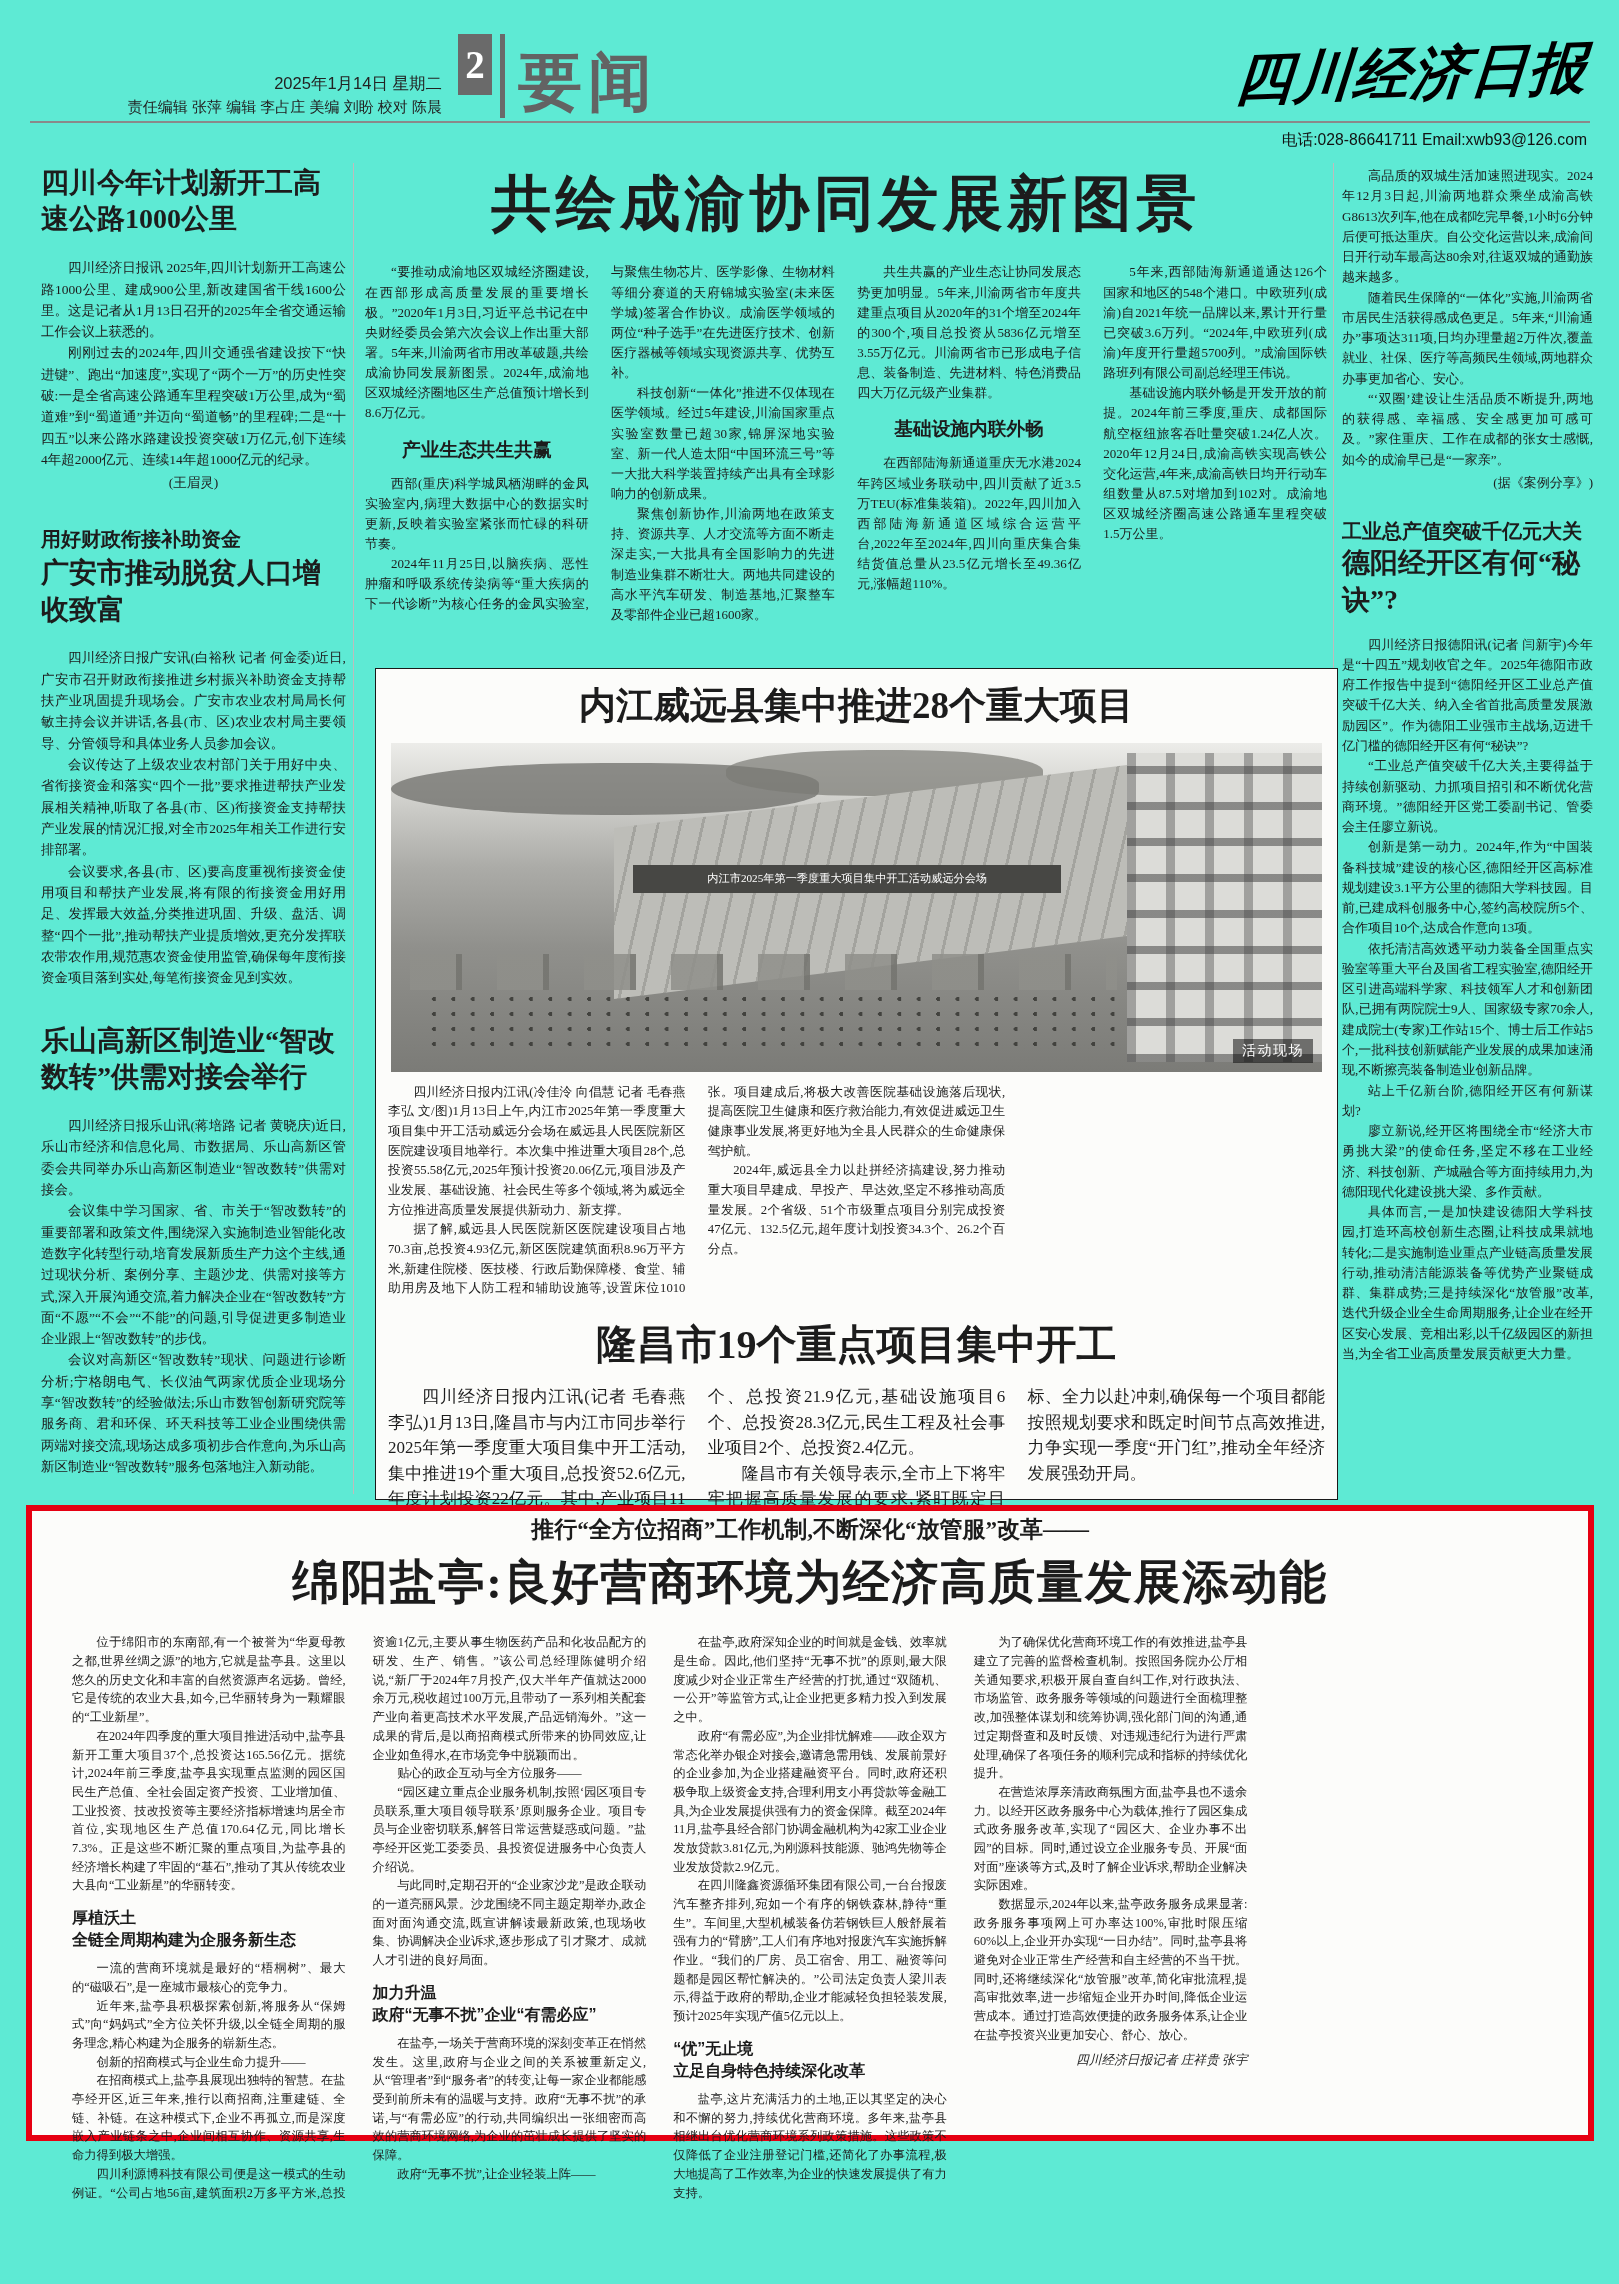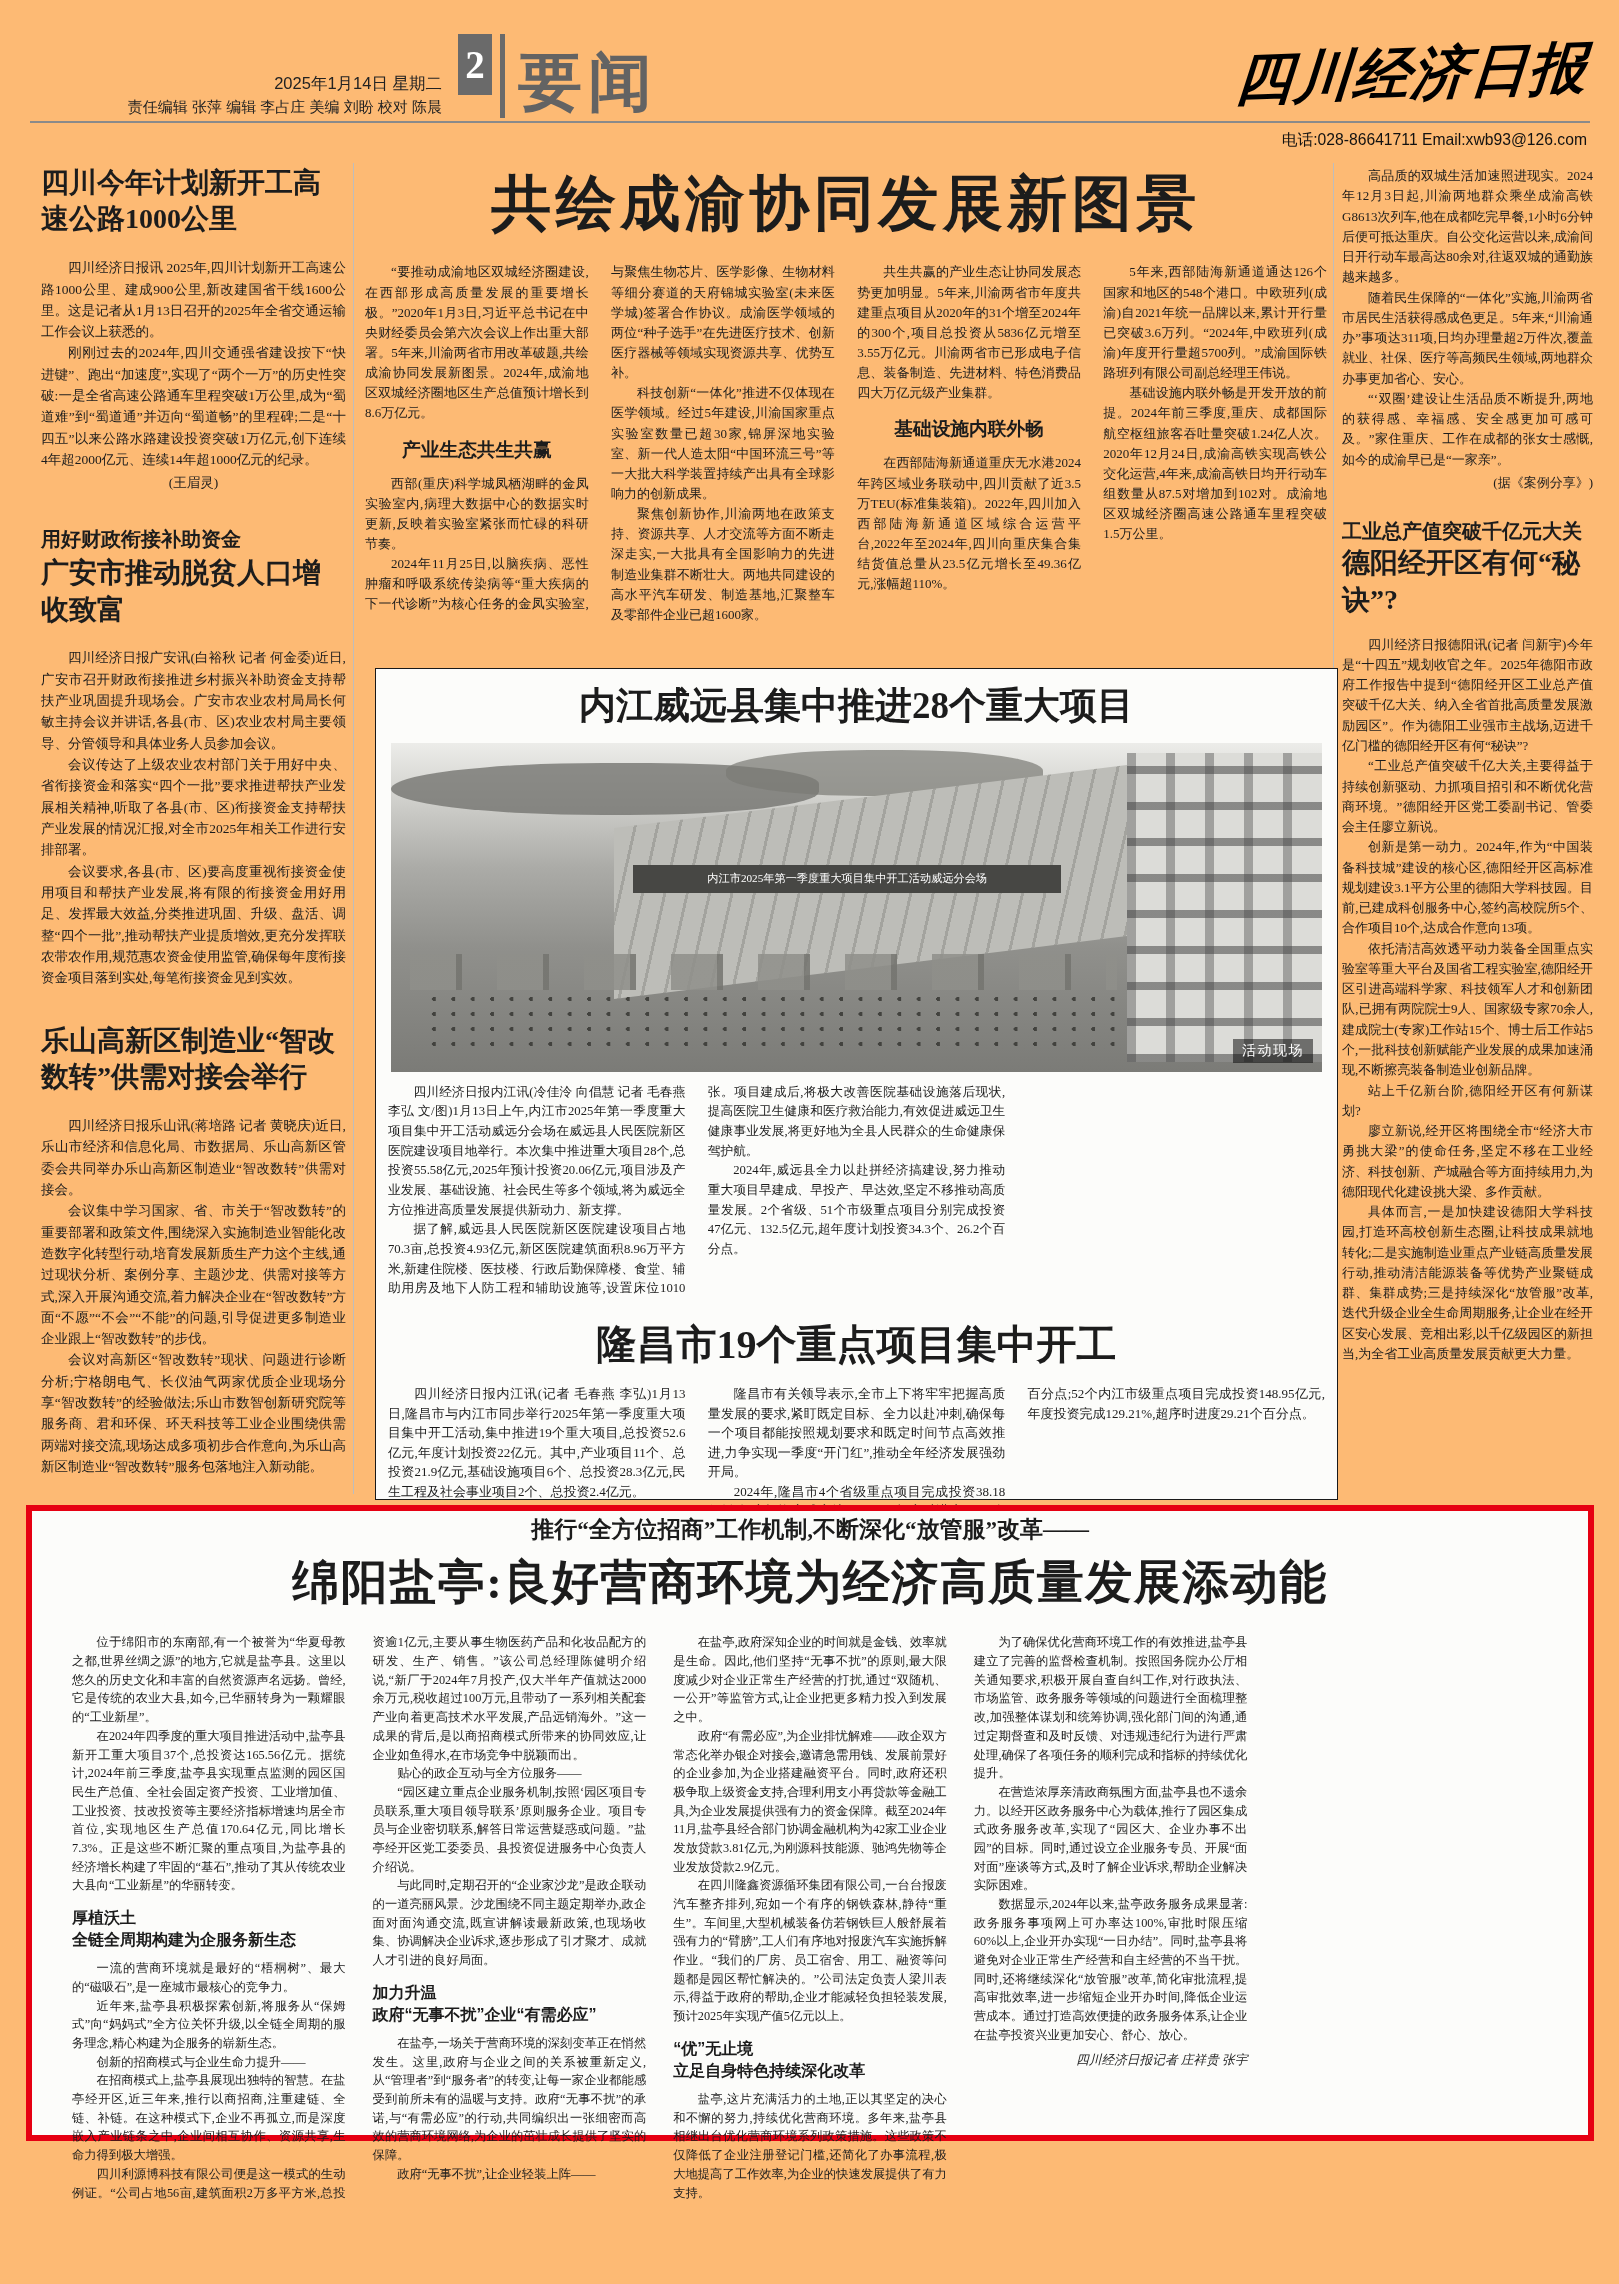--- a/index.html
+++ b/index.html
@@ -1,16 +1,16 @@
 <!DOCTYPE html>
 <html style="font-size:12px"><head>
 <meta charset="utf-8">
 <style>
   html,body{margin:0;padding:0;background:#e8e8e6;}
-  .page{position:relative;width:1620px;height:2284px;background:#fdba74;margin:0 auto;
+  .page{position:relative;width:1620px;height:2284px;background:#5eead4;margin:0 auto;
         font-family:"Liberation Serif","DejaVu Serif",serif;color:#1c1c1c;overflow:hidden;}
   
   .hdr-meta{position:absolute;left:90px;top:72px;width:352px;text-align:right;line-height:1.45;}
   .hdr-date{font-size:16.5px;font-family:"Liberation Sans","DejaVu Sans",sans-serif;color:#222;}
   .hdr-editors{font-size:15px;font-family:"Liberation Sans","DejaVu Sans",sans-serif;color:#222;}
   .pagenum{position:absolute;left:458px;top:34px;width:34px;height:61px;background:#6a6a6a;color:#fff;
            font-size:39px;font-weight:bold;display:flex;align-items:center;justify-content:center;}
   .hdr-bar{position:absolute;left:500px;top:34px;width:5.2px;height:84px;background:#6a6a6a;}
   .section-name{position:absolute;left:518px;top:39px;font-size:64px;font-weight:bold;color:#636363;letter-spacing:6px;}
   .masthead{position:absolute;right:33px;top:36px;font-size:57px;font-weight:bold;color:#000;
@@ -54,21 +54,21 @@
   .ph-trucks{position:absolute;left:2%;bottom:25%;width:76%;height:11%;
              background:repeating-linear-gradient(90deg,#8f8f8a 0 46px,#74746f 46px 52px,transparent 52px 87px);opacity:.85;}
   .ph-crowd{position:absolute;left:4%;bottom:5%;width:74%;height:19%;
             background-image:radial-gradient(circle 3.7px at 6px 6px,#3b3b37 55%,transparent 60%);
             background-size:19.4px 15px;opacity:.9;}
   .ph-tag{position:absolute;right:9px;bottom:9px;background:rgba(0,0,0,.5);color:#fff;
           padding:3px 9px;font-size:14px;letter-spacing:1.5px;}
   .nj-body{margin-top:10.5px;height:221px;column-count:3;column-gap:22.4px;column-fill:auto;
            font-size:12.7px;line-height:1.55;overflow:hidden;}
   .lc-title{font-size:40px;font-weight:bold;text-align:center;margin:13.5px 0 12px;}
-  .lc-body{height:147px;column-count:3;column-gap:22.4px;column-fill:auto;font-size:13px;line-height:1.5;overflow:hidden;}
+  .lc-body{height:147px;column-count:3;column-gap:22.4px;column-fill:auto;font-size:17px;line-height:1.5;overflow:hidden;}
   
   .right-rail{position:absolute;left:1342px;top:166px;width:251px;}
   .right-rail p.body{font-size:13px;line-height:1.56;}
   .attr{text-align:right;font-size:13px;margin:4.5px 0 0;}
   .dy-shoulder{font-size:20px;font-weight:bold;margin:25.4px 0 1.5px;line-height:1.3;}
   .dy-title{font-size:28px;font-weight:bold;margin:0 0 16.5px;line-height:1.3;}
   
   .red-box{position:absolute;left:26px;top:1505px;width:1568px;height:636px;border:6.7px solid #e60012;
            box-sizing:border-box;padding:0 40px 9px;background:#fcfcfa;}
   .yt-shoulder{font-size:23px;font-weight:bold;text-align:center;margin:3px 0 6px;}

